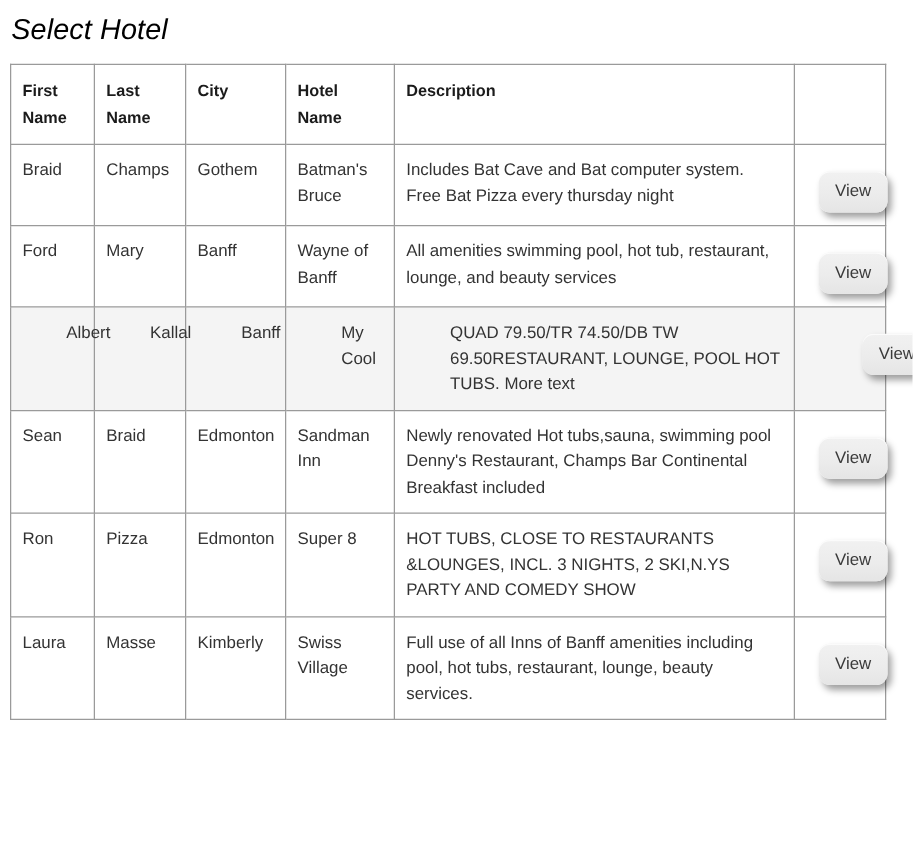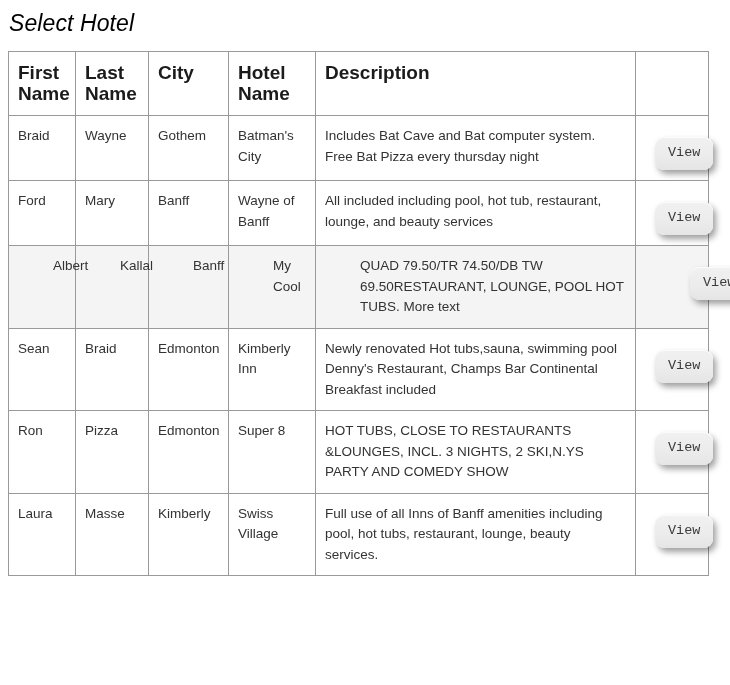--- a/index.html
+++ b/index.html
@@ -45,21 +45,21 @@
     text-align: left;
     padding: 10px 9px 10px 9px;
     font-size: 13.5px;
     line-height: 20.5px;
     color: #333333;
   }
 
   table.hotel-table thead th {
     font-weight: bold;
     color: #1b1b1b;
-    font-size: 19px;
+    font-size: 13px;
     padding-top: 11px;
     padding-bottom: 11px;
     background: #ffffff;
   }
 
   
   .col-first { width: 67px; }
   .col-last  { width: 73px; }
   .col-city  { width: 80px; }
   .col-hotel { width: 87px; }
@@ -77,21 +77,21 @@
     padding: 0;
     text-align: left;
     vertical-align: top;
   }
 
   .view-button {
     display: inline-block;
     margin: 11px 0 0 10px;
     padding: 8px 13px 9px 13px;
     min-width: 26px;
-    font-family: Liberation Mono, monospace;
+    font-family: Liberation Sans, sans-serif;
     font-size: 13.5px;
     line-height: 16px;
     color: #3b3b3b;
     text-align: center;
     background: linear-gradient(to bottom, #f1f1f1 0%, #ececec 55%, #e5e5e5 100%);
     border: none;
     border-radius: 9px;
     box-shadow: 3px 4px 6px rgba(0,0,0,0.38), 0 1px 0 rgba(255,255,255,0.7) inset;
     cursor: pointer;
     -webkit-appearance: none;
@@ -118,47 +118,47 @@
         <th>Last Name</th>
         <th>City</th>
         <th>Hotel Name</th>
         <th>Description</th>
         <th></th>
       </tr>
     </thead>
     <tbody id="table-body">
         <tr>
           <td>Braid</td>
-          <td>Wayne</td>
+          <td>Champs</td>
           <td>Gothem</td>
-          <td>Batman's City</td>
+          <td>Batman's Bruce</td>
           <td class="desc-cell">Includes Bat Cave and Bat computer system. Free Bat Pizza every thursday night</td>
           <td class="action-cell"><button class="view-button">View</button></td>
         </tr>
         <tr>
           <td>Ford</td>
           <td>Mary</td>
           <td>Banff</td>
           <td>Wayne of Banff</td>
-          <td class="desc-cell">All included including pool, hot tub, restaurant, lounge, and beauty services</td>
+          <td class="desc-cell">All amenities swimming pool, hot tub, restaurant, lounge, and beauty services</td>
           <td class="action-cell"><button class="view-button">View</button></td>
         </tr>
         <tr class="row-selected">
           <td>Albert</td>
           <td>Kallal</td>
           <td>Banff</td>
           <td>My Cool</td>
           <td class="desc-cell">QUAD 79.50/TR 74.50/DB TW 69.50RESTAURANT, LOUNGE, POOL HOT TUBS. More text</td>
           <td class="action-cell"><button class="view-button">View</button></td>
         </tr>
         <tr>
           <td>Sean</td>
           <td>Braid</td>
           <td>Edmonton</td>
-          <td>Kimberly Inn</td>
+          <td>Sandman Inn</td>
           <td class="desc-cell">Newly renovated Hot tubs,sauna, swimming pool Denny's Restaurant, Champs Bar Continental Breakfast included</td>
           <td class="action-cell"><button class="view-button">View</button></td>
         </tr>
         <tr>
           <td>Ron</td>
           <td>Pizza</td>
           <td>Edmonton</td>
           <td>Super 8</td>
           <td class="desc-cell">HOT TUBS, CLOSE TO RESTAURANTS &amp;LOUNGES, INCL. 3 NIGHTS, 2 SKI,N.YS PARTY AND COMEDY SHOW</td>
           <td class="action-cell"><button class="view-button">View</button></td>

